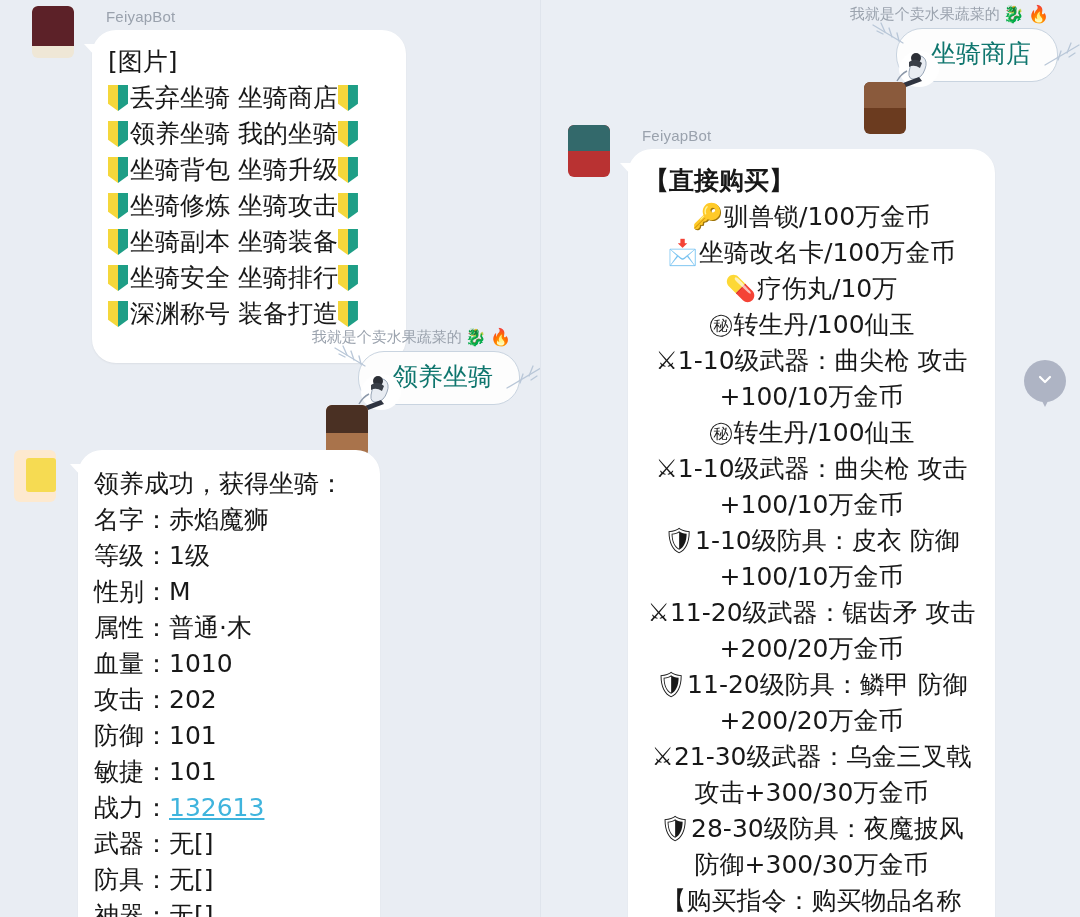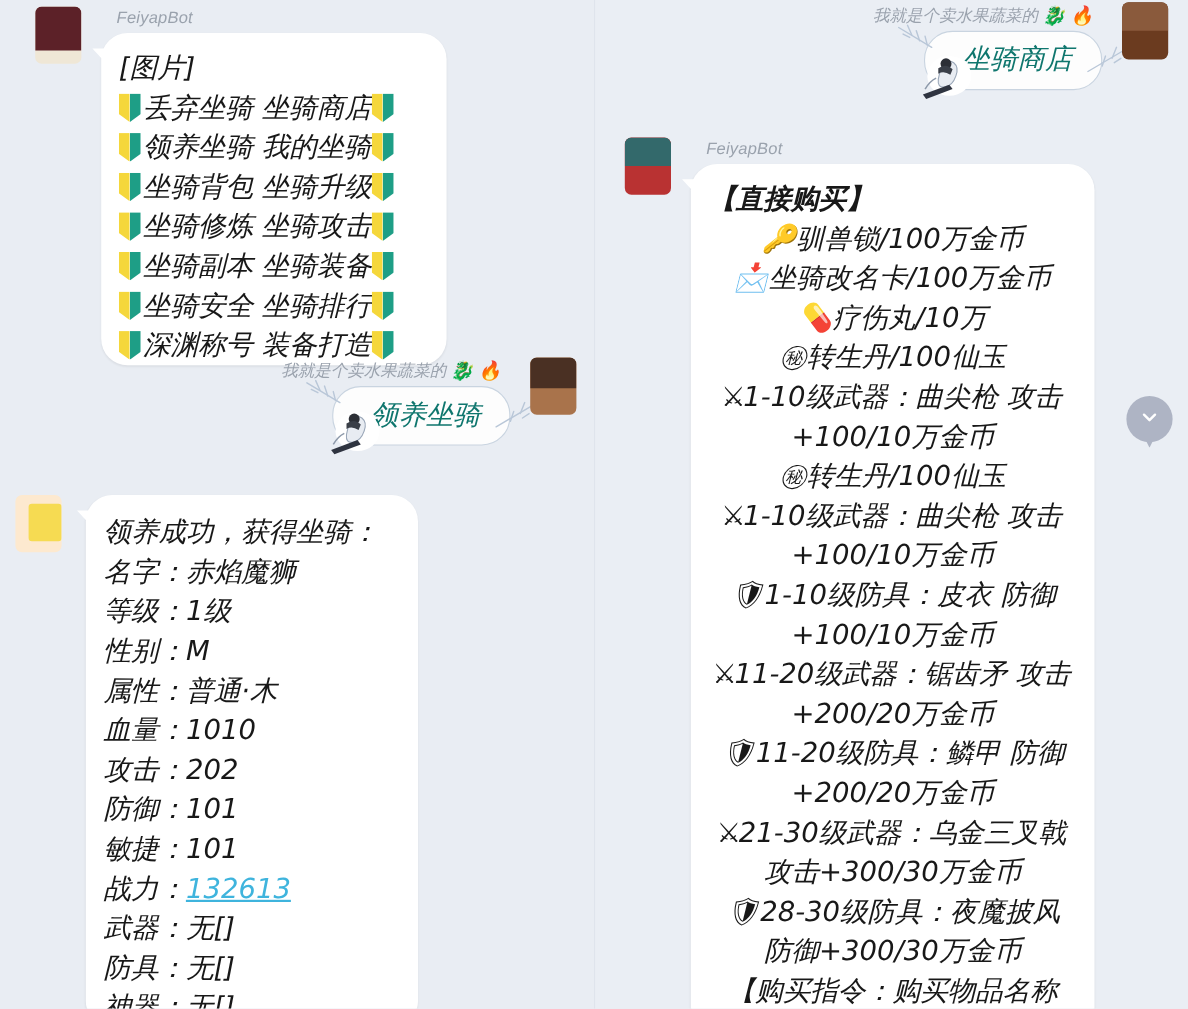--- a/index.html
+++ b/index.html
@@ -9,32 +9,32 @@
     font-family:"Liberation Sans","DejaVu Sans",sans-serif;
     overflow:hidden;
     position:relative;
   }
   .screen{position:relative;width:1080px;height:917px;display:flex;}
   .pane{position:relative;width:540px;height:917px;background:#e9edf3;overflow:hidden;}
   .pane.right{background:#eaeef4;}
   .pane-divider{position:absolute;left:540px;top:0;width:1px;height:917px;background:#dfe4ec;z-index:5;}
 
   
-  .msg{position:absolute;display:flex;font-style:italic;}
+  .msg{position:absolute;display:flex;}
   .msg.in{flex-direction:row;}
   .avatar{width:42px;height:52px;border-radius:6px;flex:none;position:relative;overflow:hidden;}
   .av-split{position:absolute;left:0;right:0;}
 
   .bubble-wrap{display:flex;flex-direction:column;}
   .nick{
     font-size:15px;color:#9aa2ad;margin:2px 0 5px 14px;letter-spacing:.2px;
   }
   .bubble{
     position:relative;background:#ffffff;border-radius:24px;
-    padding:14px 16px 0 16px;color:#181818;
+    padding:14px 16px 31px 16px;color:#181818;
     box-shadow:0 1px 2px rgba(0,0,0,.06);
   }
   .bubble:before{
     content:"";position:absolute;left:-8px;top:14px;
     width:0;height:0;border-style:solid;
     border-width:0 12px 13px 0;border-color:transparent #ffffff transparent transparent;
   }
   .line{
     font-size:25px;line-height:36px;white-space:pre;
     font-family:"DejaVu Sans","Liberation Sans",sans-serif;
@@ -42,21 +42,21 @@
   .line.wrap{white-space:normal;text-align:center;}
   .link{color:#3fb4dd;text-decoration:underline;}
 
   
   .bm{display:inline-block;width:20px;height:26px;position:relative;vertical-align:-5px;margin-right:2px;}
   .bm i{position:absolute;top:0;width:10px;height:26px;display:block;}
   .bm i.l{left:0;background:#f5d73b;clip-path:polygon(0 0,100% 0,100% 100%,0 72%);}
   .bm i.r{left:10px;background:#1e9e86;clip-path:polygon(0 0,100% 0,100% 72%,0 100%);}
 
   
-  .msg.out{flex-direction:row;justify-content:flex-end;}
+  .msg.out{flex-direction:column;justify-content:flex-end;}
   .out-col{display:flex;flex-direction:column;align-items:flex-end;}
   .out-nick{font-size:15px;color:#9aa2ad;margin:3px 12px 4px 0;display:flex;align-items:center;gap:4px;}
   .out-nick .emo{font-size:17px;line-height:1;}
   .fancy-bubble{
     position:relative;background:#fdfdfd;border:1.6px solid #c9d4e0;
     border-radius:26px;padding:8px 26px 10px 34px;margin-right:4px;
   }
   .fancy-text{font-size:25px;line-height:34px;color:#0f766e;white-space:pre;
     font-family:"DejaVu Sans","Liberation Sans",sans-serif;}
   .deco{position:absolute;pointer-events:none;}

